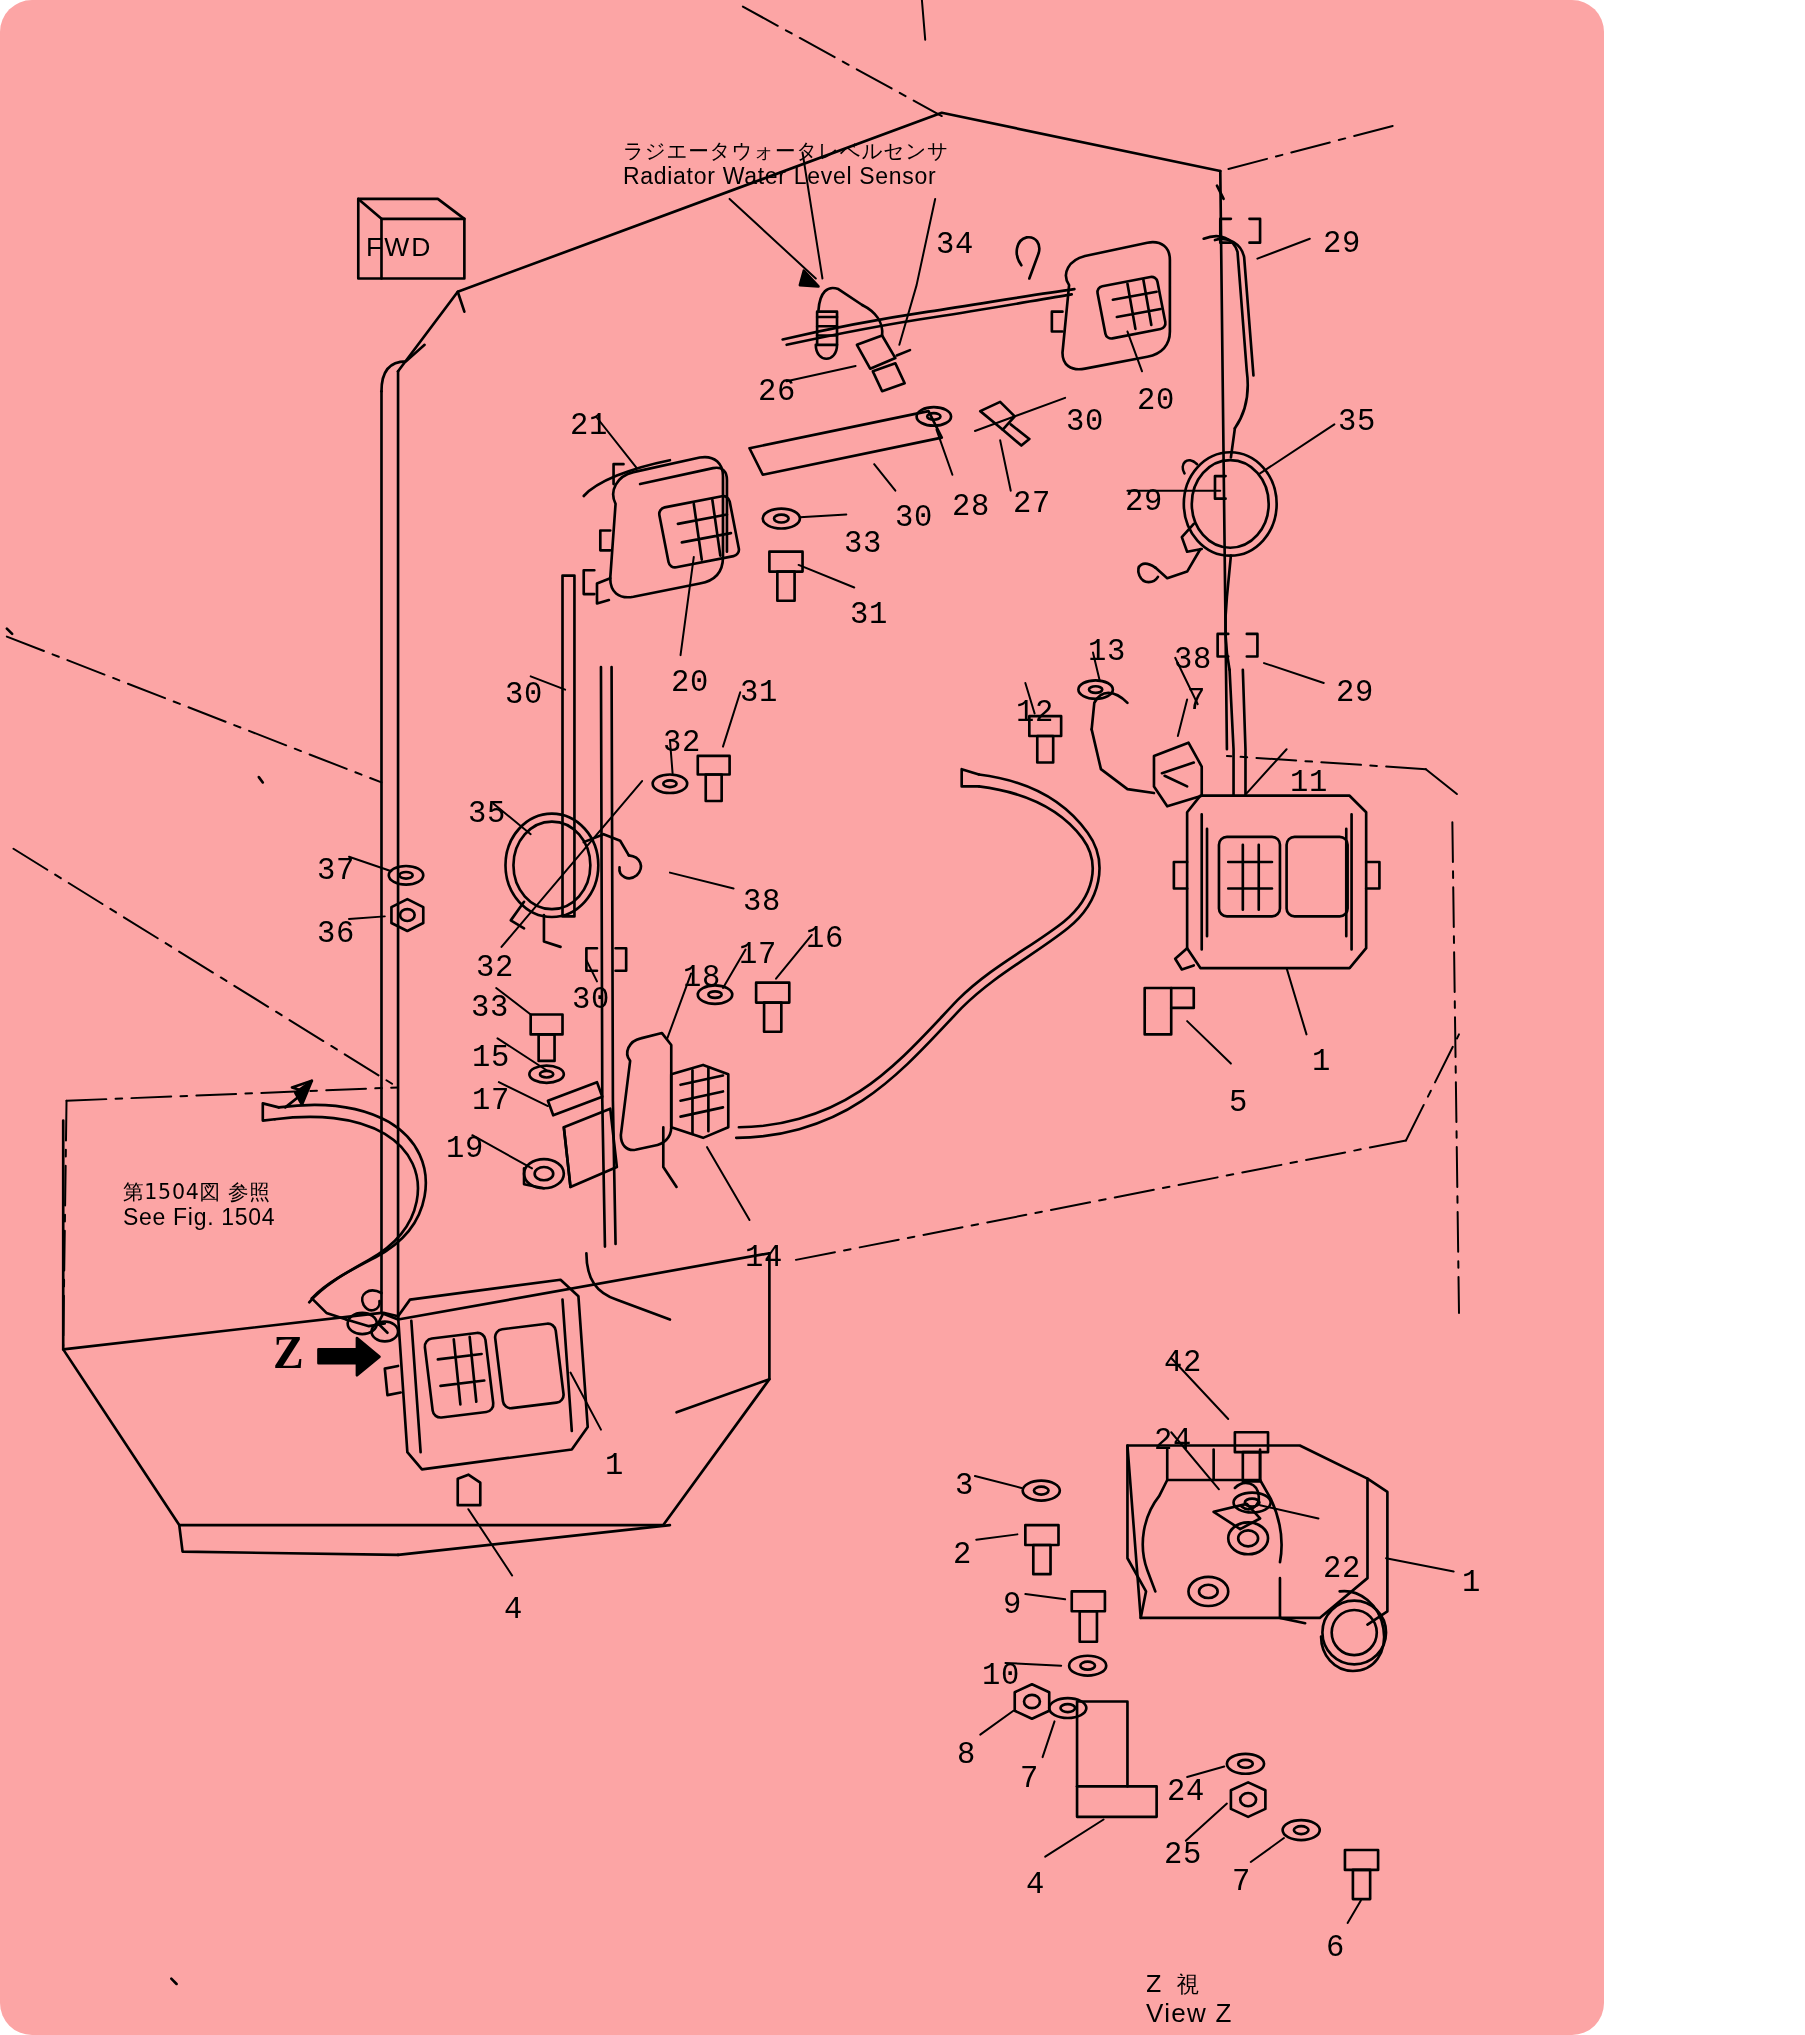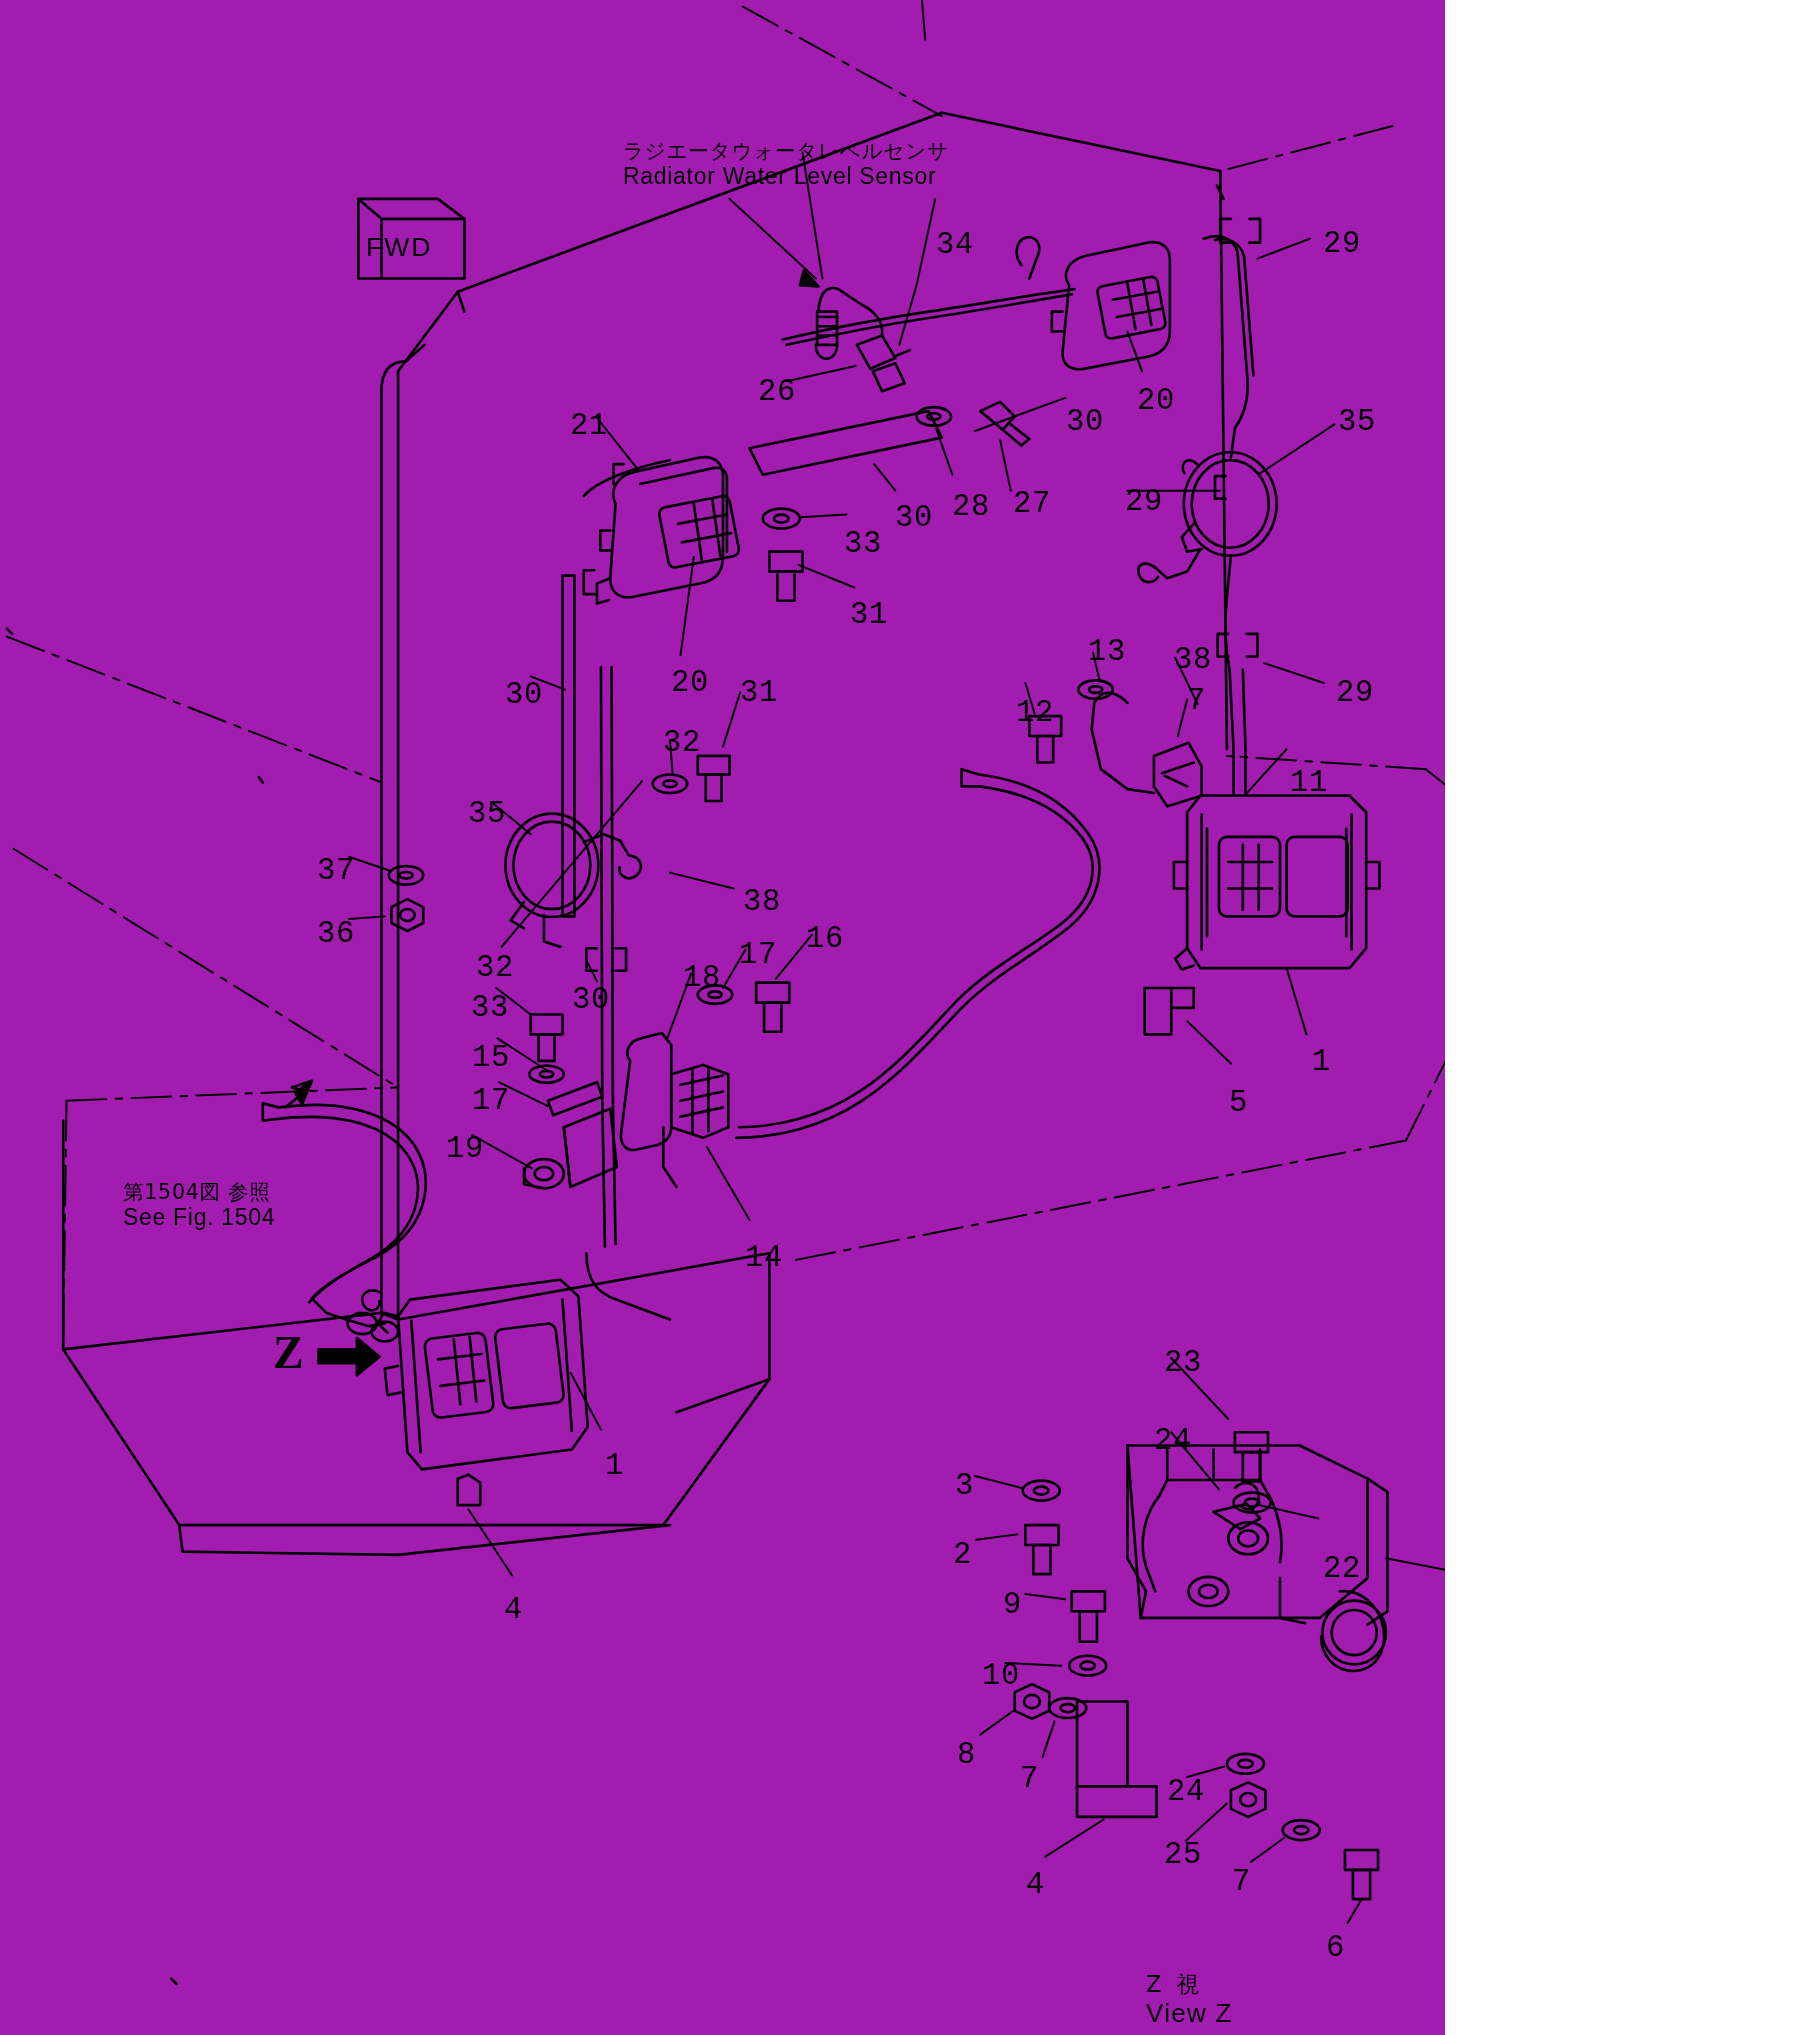--- a/index.html
+++ b/index.html
@@ -2,26 +2,27 @@
 <html style="font-size:10.6px"><head>
 <meta charset="utf-8">
 <style>
   html, body {
     margin: 0;
     padding: 0;
     background: #ffffff;
   }
   #page {
     position: relative;
-    width: 1445px;
+    width: 1604px;
     height: 2035px;
-    background: #a21caf;
+    background: #fca5a5;
     font-family: "Liberation Sans", sans-serif;
     color: #000000;
     overflow: hidden;
+    border-radius: 32px;
   }
   #art {
     position: absolute;
     left: 0;
     top: 0;
     width: 1806px;
     height: 2035px;
   }
   .lbl {
     position: absolute;
@@ -553,21 +554,21 @@
       <div class="lbl num" style="left: 806px; top: 924px;">16</div>
       <div class="lbl num" style="left: 471px; top: 993px;">33</div>
       <div class="lbl num" style="left: 472px; top: 1043px;">15</div>
       <div class="lbl num" style="left: 472px; top: 1086px;">17</div>
       <div class="lbl num" style="left: 446px; top: 1134px; text-align: center;">19</div>
       <div class="lbl num" style="left: 1229px; top: 1088px;">5</div>
       <div class="lbl num" style="left: 1312px; top: 1047px;">1</div>
       <div class="lbl num" style="left: 745px; top: 1243px;">14</div>
       <div class="lbl num" style="left: 605px; top: 1451px;">1</div>
       <div class="lbl num" style="left: 504px; top: 1595px;">4</div>
-      <div class="lbl num" style="left: 1164px; top: 1348px;">23</div>
+      <div class="lbl num" style="left: 1164px; top: 1348px;">42</div>
       <div class="lbl num" style="left: 1154px; top: 1426px;">24</div>
       <div class="lbl num" style="left: 1323px; top: 1529px; margin-top: 25px;">22</div>
       <div class="lbl num" style="left: 955px; top: 1471px;">3</div>
       <div class="lbl num" style="left: 953px; top: 1540px;">2</div>
       <div class="lbl num" style="left: 1003px; top: 1590px;">9</div>
       <div class="lbl num" style="left: 1462px; top: 1568px;">1</div>
       <div class="lbl num" style="left: 982px; top: 1661px;">10</div>
       <div class="lbl num" style="left: 957px; top: 1740px;">8</div>
       <div class="lbl num" style="left: 1020px; top: 1764px;">7</div>
       <div class="lbl num" style="left: 1167px; top: 1777px;">24</div>

